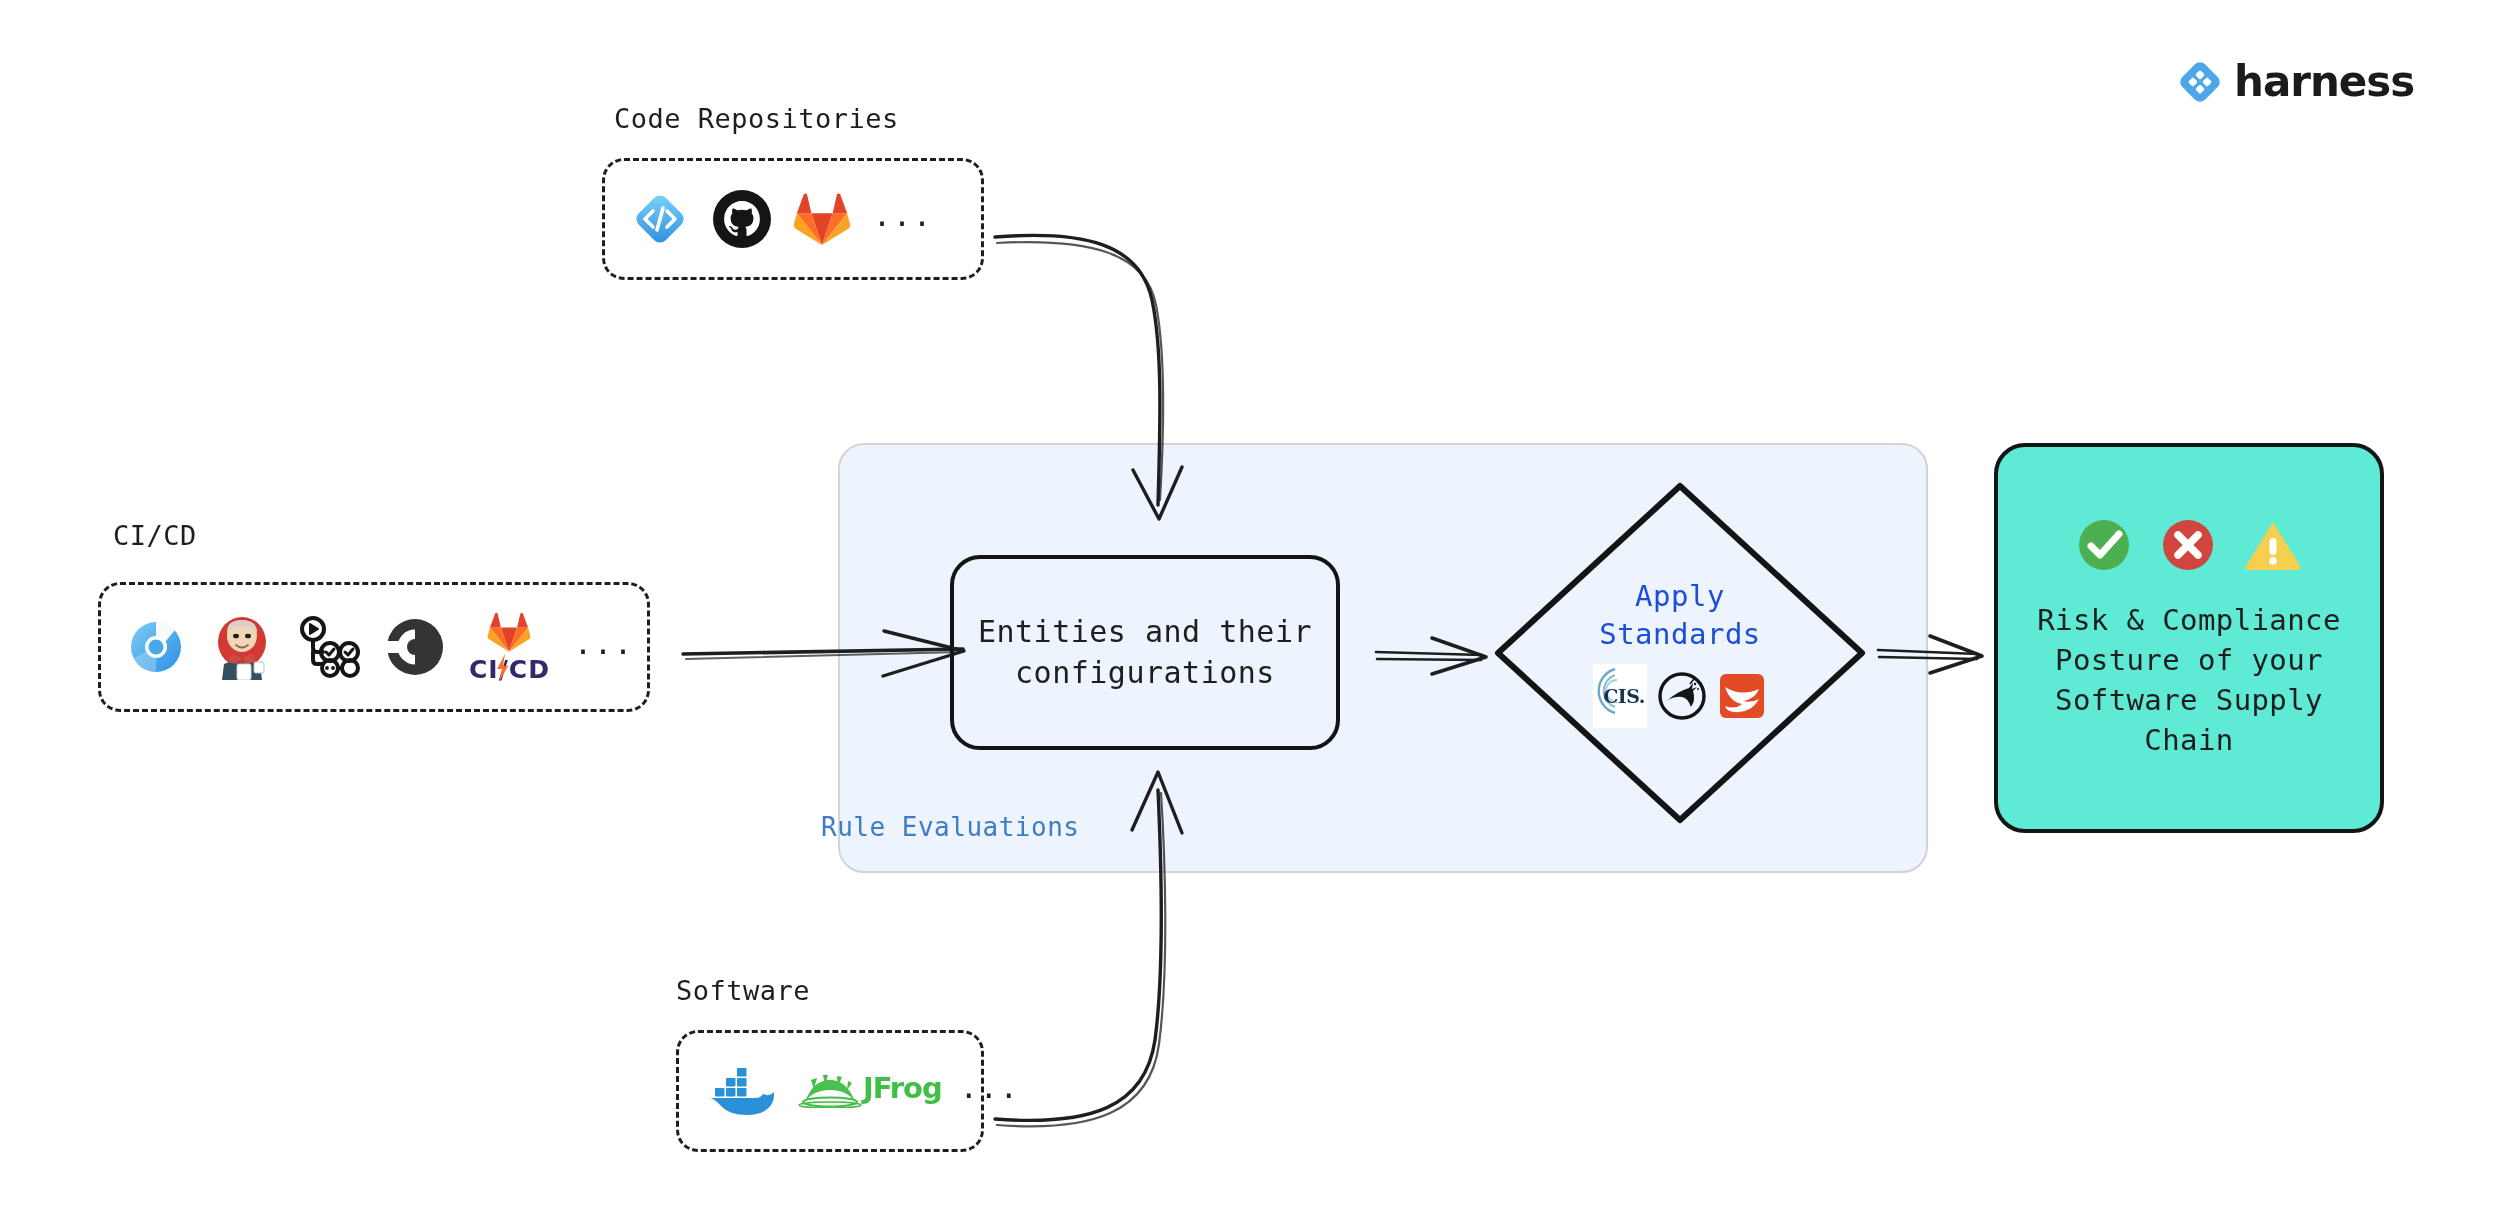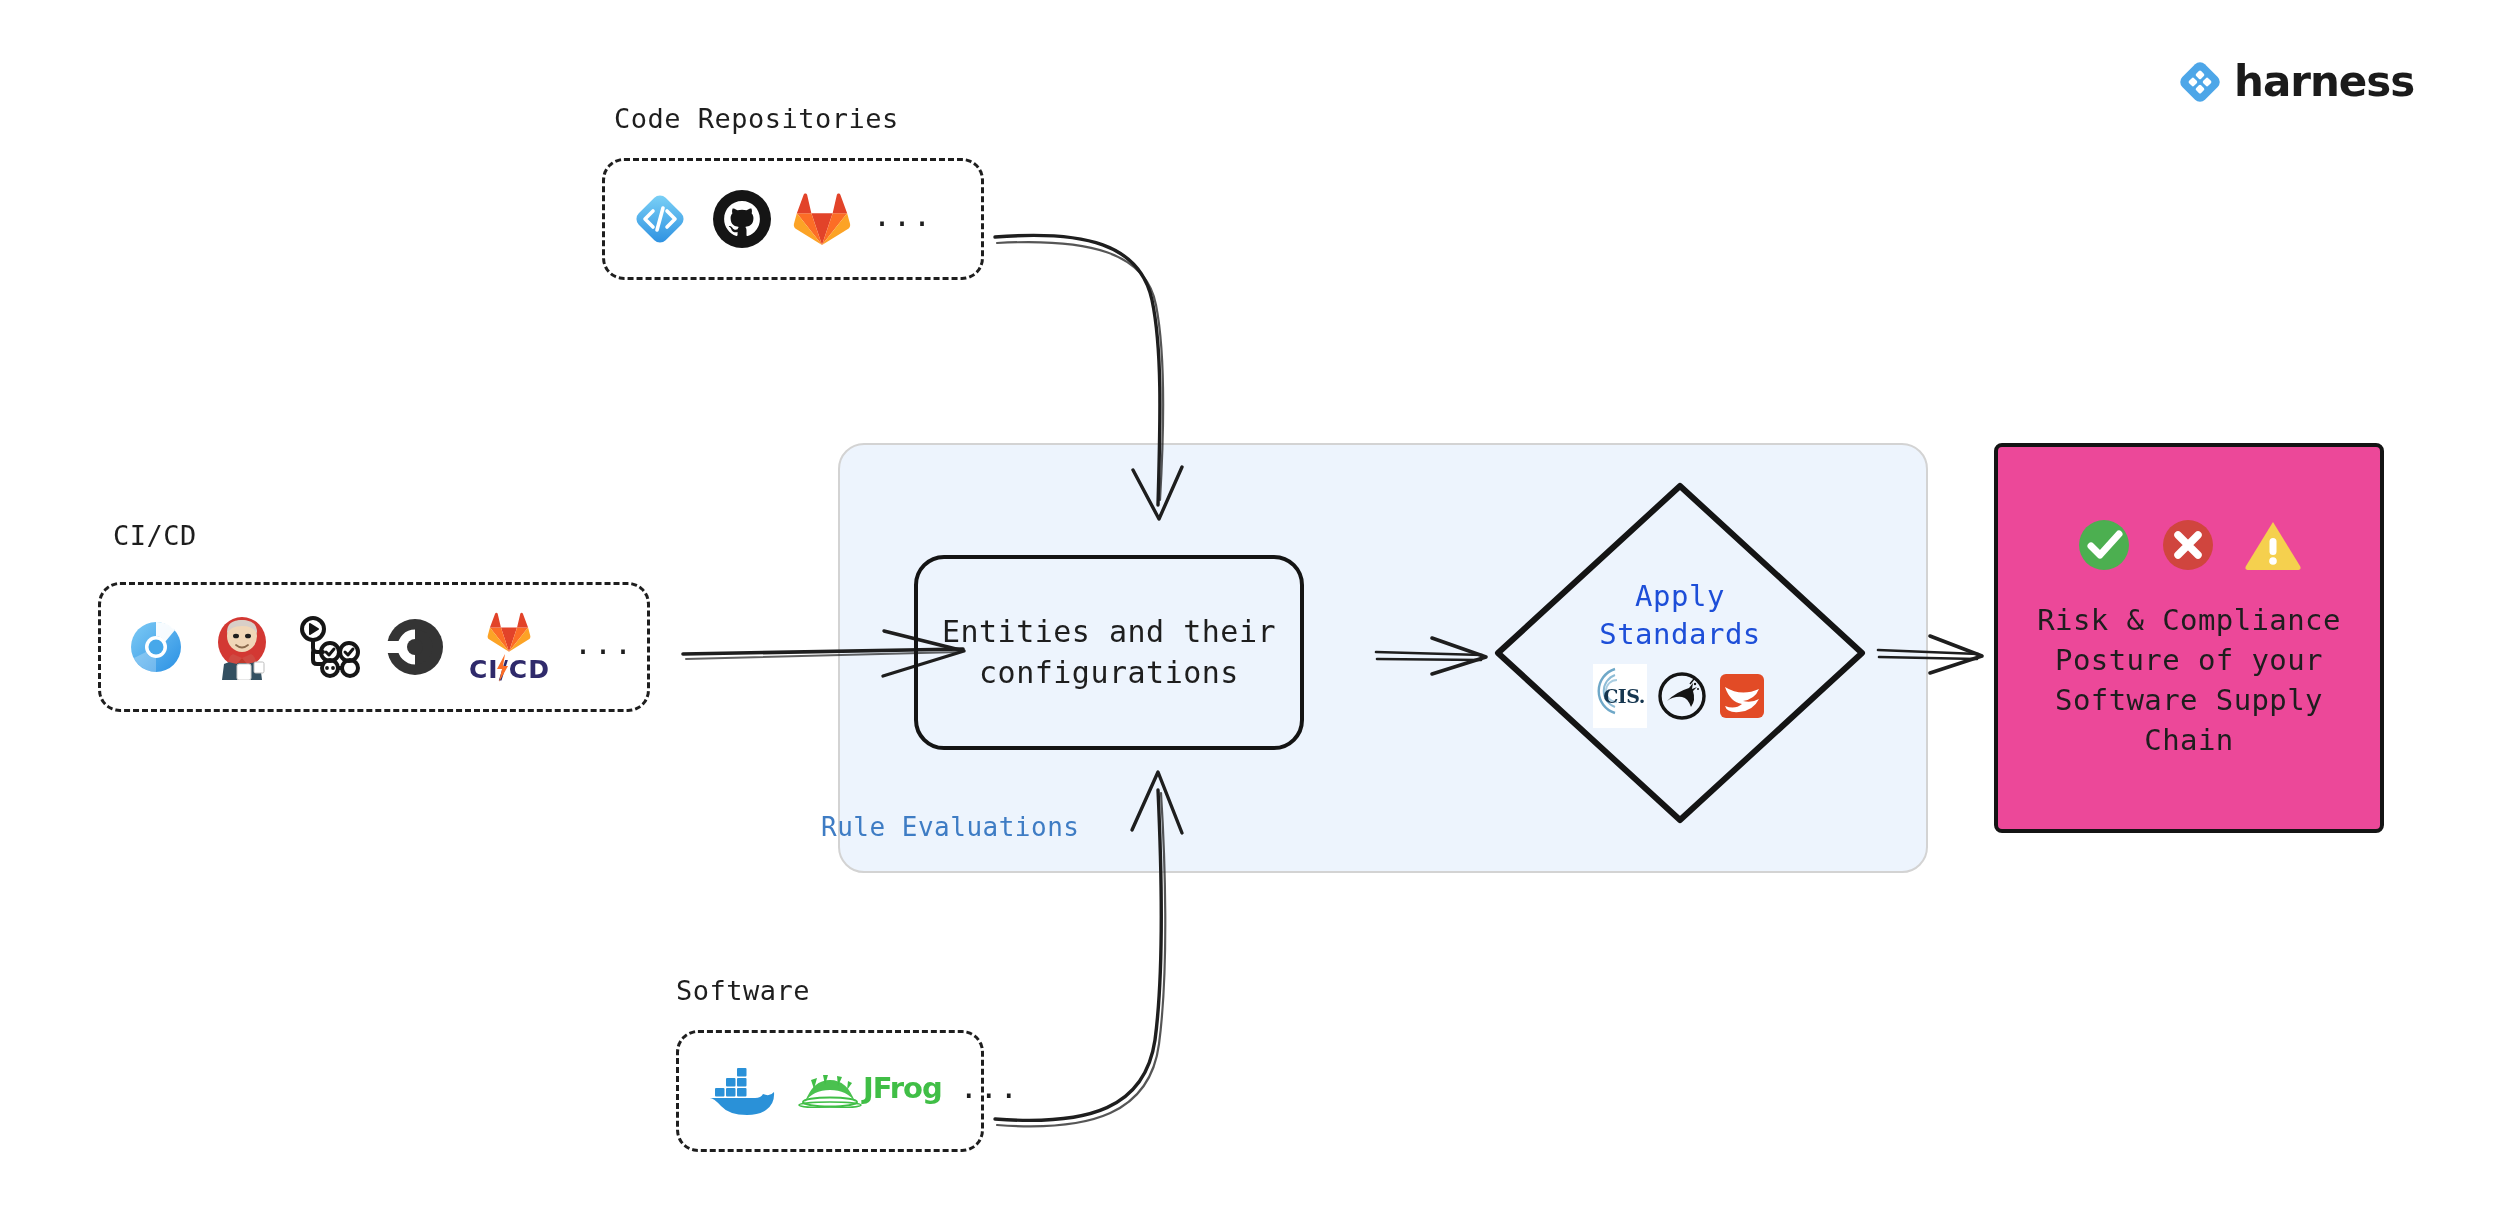--- a/index.html
+++ b/index.html
@@ -74,24 +74,24 @@
     font-family:"DejaVu Sans Mono","Liberation Mono",monospace;
     font-size:29px;line-height:1.3;color:#1d4ed8;text-align:center;
     white-space:pre-line;letter-spacing:0.5px;
   }
   .std-row{display:flex;align-items:center;gap:10px;margin-top:4px;}
 
   
   .result-box{
     position:absolute;
     border:4px solid #141414;
-    border-radius:8px;
+    border-radius:31px;
     box-sizing:border-box;
     display:flex;flex-direction:column;align-items:center;justify-content:center;
-    gap:26px;background:#ec4899;
+    gap:26px;background:#5eead4;
   }
   .status-row{display:flex;align-items:center;gap:26px;}
   .result-text{
     font-family:"DejaVu Sans Mono","Liberation Mono",monospace;
     font-size:29px;line-height:1.38;color:#1e1e1e;text-align:center;
     white-space:pre-line;letter-spacing:0.4px;
   }
 
   
   .brand{
@@ -304,21 +304,21 @@
             <ellipse cx="33" cy="28" rx="27" ry="4.5" fill="none" stroke="#40be46" stroke-width="2"></ellipse>
             <ellipse cx="33" cy="31" rx="31" ry="3" fill="none" stroke="#40be46" stroke-width="1.6"></ellipse>
           </g>
         </svg>
         <span style="font-family:'DejaVu Sans','Liberation Sans',sans-serif;font-size:29px;font-weight:700;color:#40be46;letter-spacing:-1px;line-height:1;">JFrog</span>
       </div>
       <span class="ell">...</span>
     </div>
   </div>
 
-  <div class="entity-box" style="left:914px;top:555px;width:390px;height:195px;">
+  <div class="entity-box" style="left:950px;top:555px;width:390px;height:195px;">
     <div class="entity-text">Entities and their
 configurations</div>
   </div>
 
   <div class="diamond-wrap" style="left:1490px;top:478px;width:380px;height:350px;">
     <svg width="380" height="350" viewBox="0 0 380 350" style="position:absolute;left:0;top:0;">
       <path d="M190 8 L372 175 L190 342 L8 175 Z" fill="none" stroke="#141414" stroke-width="6" stroke-linejoin="round"></path>
     </svg>
     <div class="diamond-content">
       <div class="diamond-text">Apply

